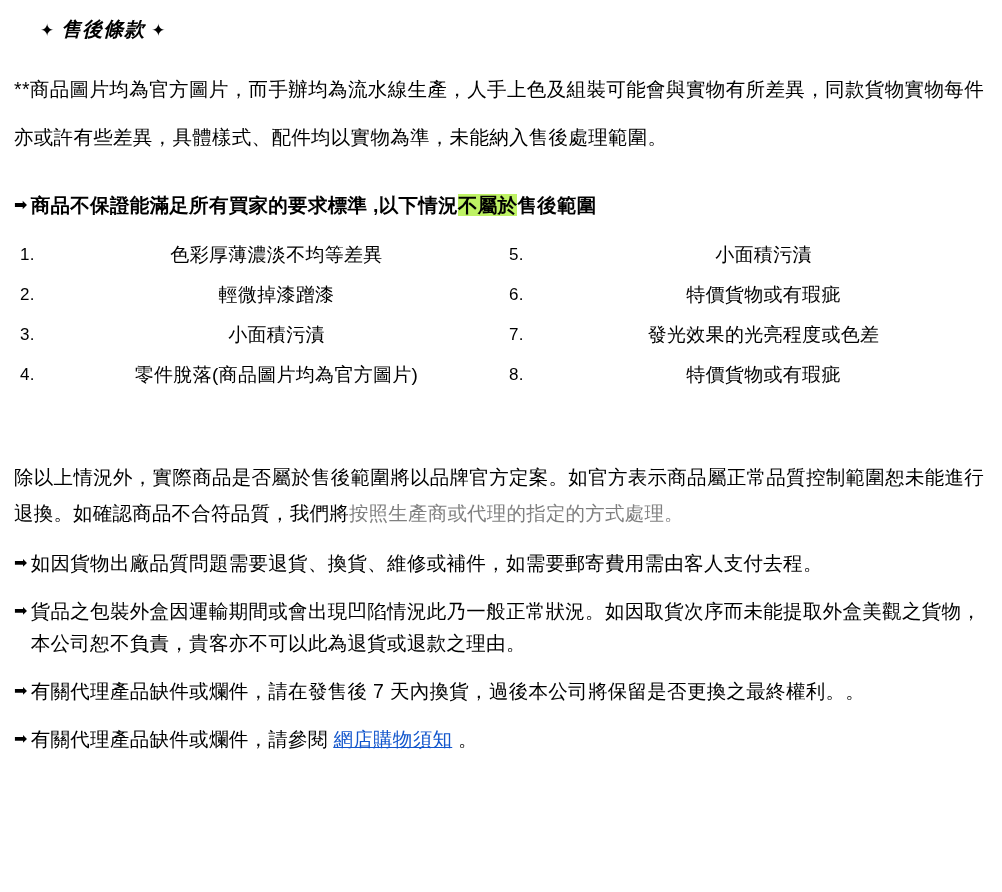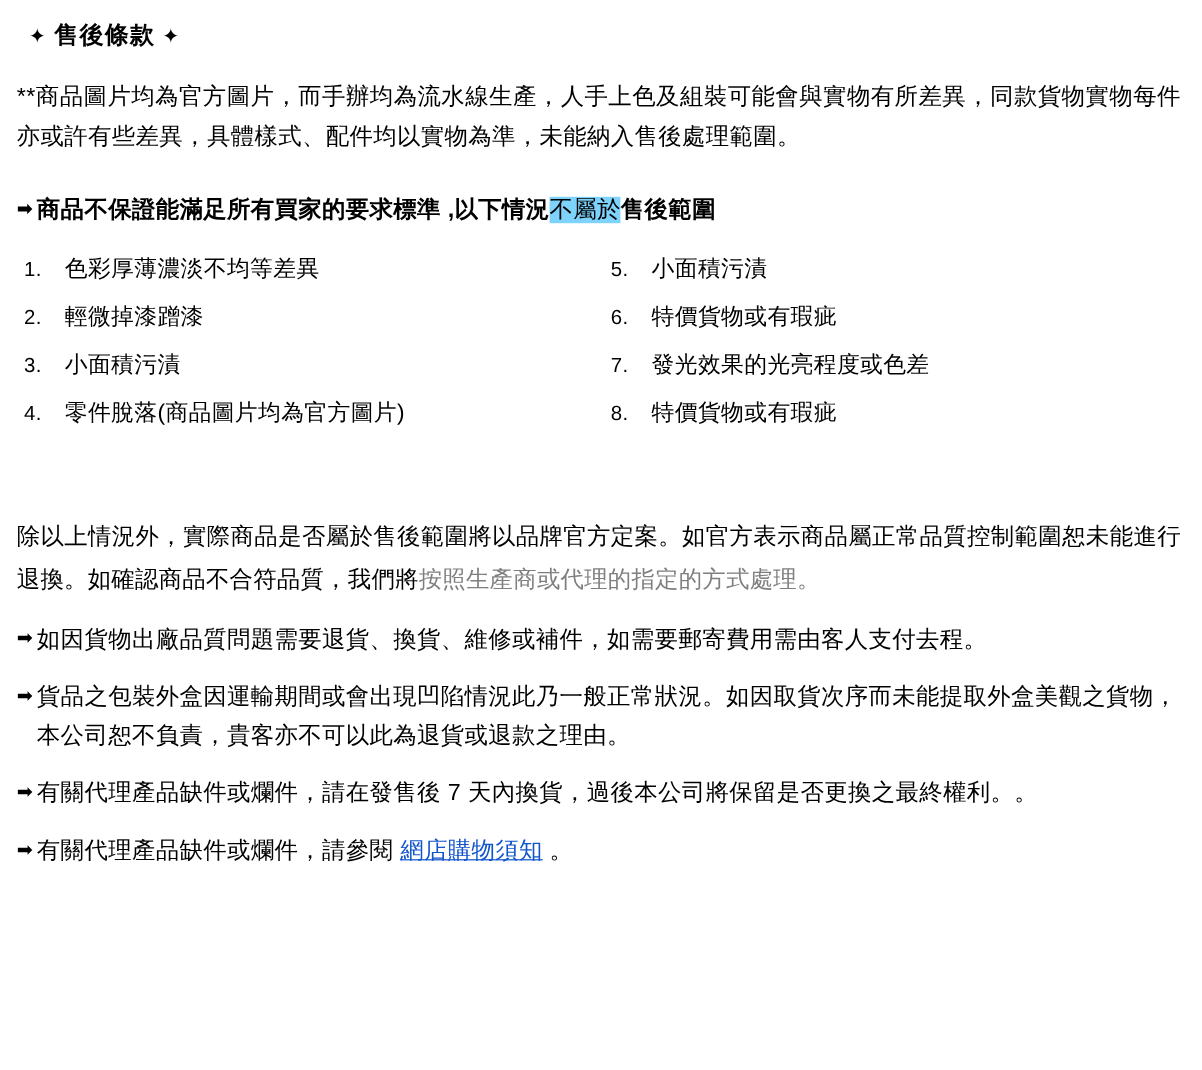--- a/index.html
+++ b/index.html
@@ -18,51 +18,52 @@
     position: relative;
     width: 1002px;
     height: 892px;
     box-sizing: border-box;
     padding: 10px 18px 0 14px;
   }
   .title {
     font-size: 20px;
     font-weight: bold;
     letter-spacing: 1px;
-    margin: 6px 0 0 4px;
+    margin: 6px 0 0 20px;
     white-space: nowrap;
+    font-style: italic;
   }
   .title .star {
     font-size: 17px;
     margin: 0 6px;
   }
   .para {
     font-size: 19.5px;
-    line-height: 33px;
+    line-height: 48px;
     margin-top: 22px;
     text-align: justify;
     letter-spacing: 0.3px;
   }
   .arrow-line {
     font-size: 19.5px;
     line-height: 32px;
     letter-spacing: 0.3px;
     display: flex;
     align-items: flex-start;
   }
   .arrow {
     flex: 0 0 auto;
     margin-right: 3px;
     font-size: 16px;
     line-height: 32px;
   }
   .arrow-body { flex: 1 1 auto; }
   .hl {
-    background: #7dd3fc;
-    font-weight: normal;
+    background: #bef264;
+    font-weight: bold;
   }
   .excl-head {
     margin-top: 28px;
     font-weight: bold;
   }
   .excl-head .arrow-body { font-weight: bold; }
   .lists {
     display: flex;
     margin-top: 14px;
   }
@@ -75,21 +76,21 @@
   .li {
     display: flex;
     font-size: 19px;
     line-height: 40px;
     letter-spacing: 0.3px;
   }
   .li .num {
     flex: 0 0 34px;
     font-size: 17px;
   }
-  .li .txt { flex: 1 1 auto; }
+  .li .txt { flex: 1 1 auto; text-align: center; }
   .para2 {
     font-size: 19.5px;
     line-height: 36px;
     margin-top: 64px;
     text-align: justify;
     letter-spacing: 0.2px;
   }
   .grey { color: #7f7f7f; }
   .redblock {
     color: #ff0000;

